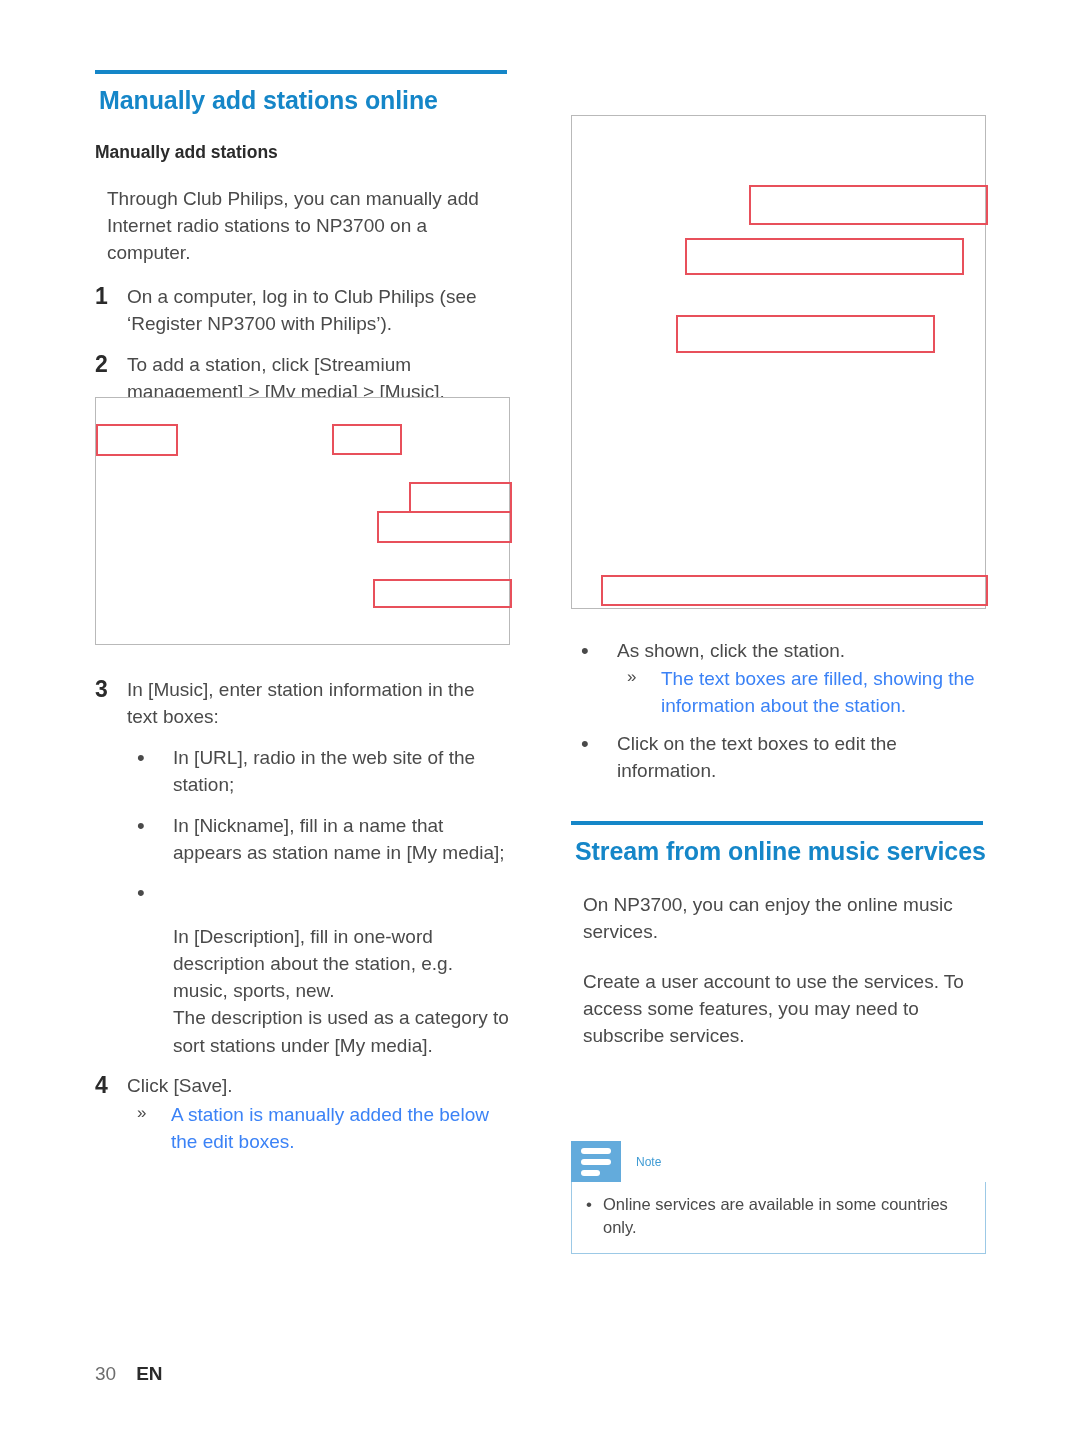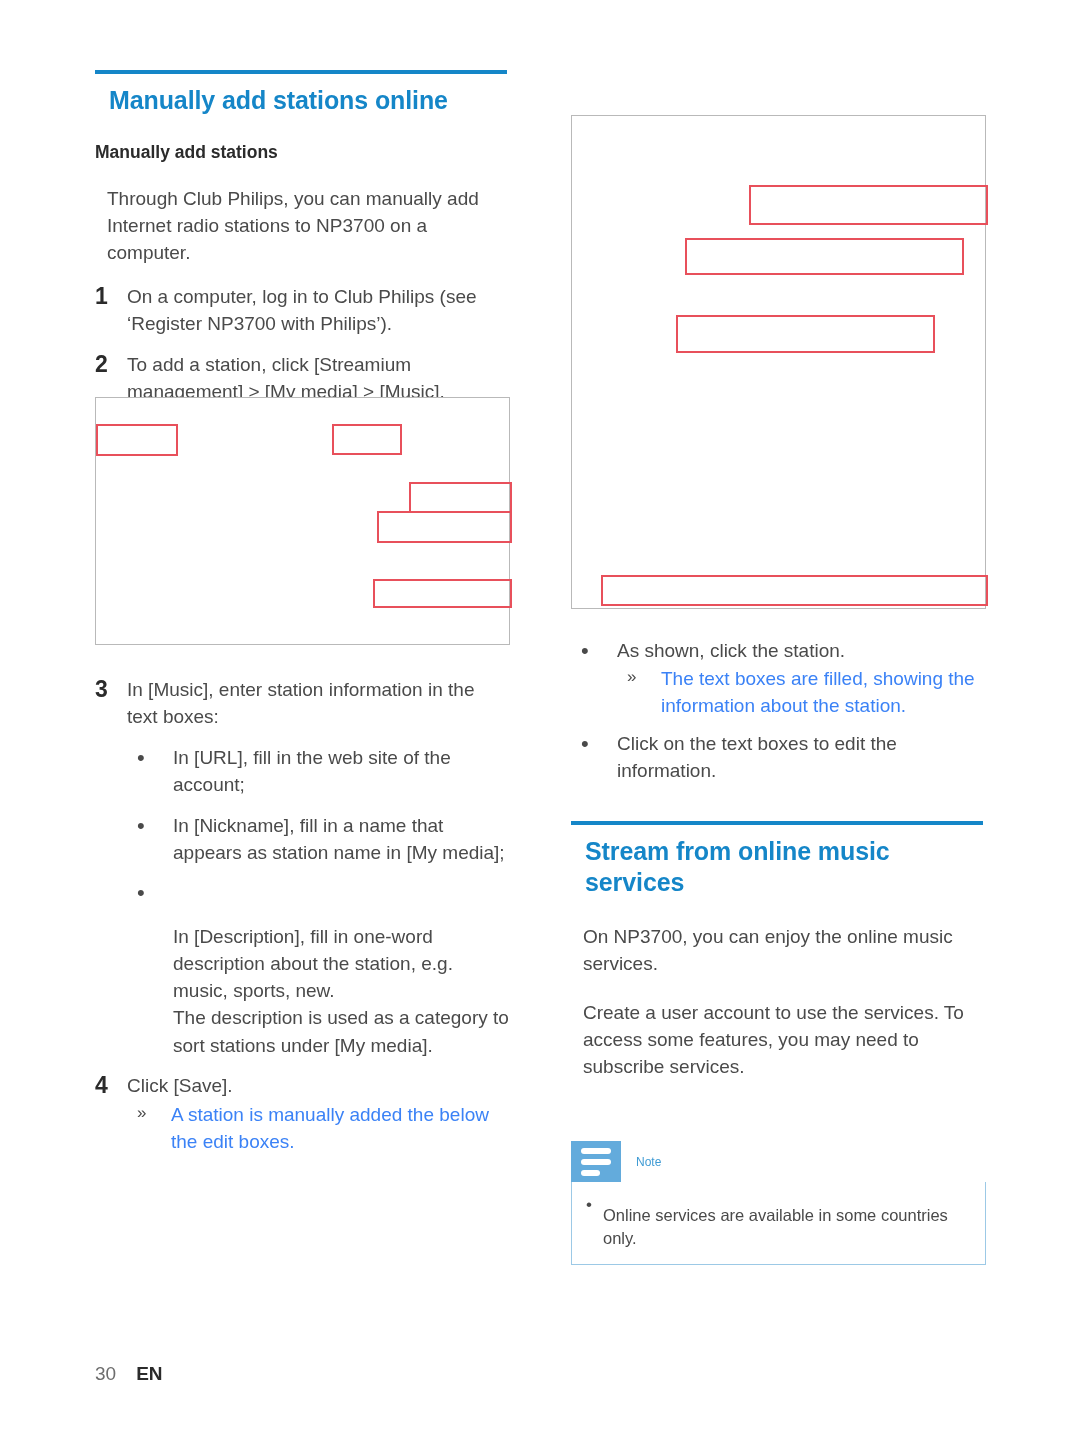--- a/index.html
+++ b/index.html
@@ -16,21 +16,21 @@
   
   .col-left{position:absolute;left:95px;top:70px;width:415px;}
   .col-right{position:absolute;left:571px;top:70px;width:415px;}
 
   
   .rule{height:4px;background:#1586C8;width:412px;margin-bottom:11px;}
   h1.blue{
     font-size:25px;
     font-weight:bold;
     color:#1586C8;
-    margin:0 0 26px 14px;
+    margin:0 0 26px 4px;
     line-height:1.25;
     letter-spacing:-0.1px;
   }
   h2.sub{
     font-size:17.5px;
     font-weight:bold;
     color:#2b2b2b;
     margin:0 0 21px 0;
     line-height:1.25;
   }
@@ -105,21 +105,21 @@
   }
   .note-body{
     border:1px solid #9CC9E6;
     border-top:none;
     padding:11px 14px 14px 14px;
     box-sizing:border-box;
     min-height:57px;
   }
   .note-item{display:flex;}
   .note-mark{width:17px;flex:0 0 17px;font-size:17px;line-height:1.4;color:#4a4a4a;}
-  .note-text{flex:1;font-size:16.5px;line-height:1.4;color:#4a4a4a;font-weight:300;margin-top:11px;}
+  .note-text{flex:1;font-size:16.5px;line-height:1.4;color:#4a4a4a;font-weight:300;}
 
   
   .footer{position:absolute;left:95px;bottom:55px;display:flex;align-items:flex-start;}
   .footer .pg{font-size:19px;color:#6d6d6d;font-weight:300;}
   .footer .lang{font-size:19px;color:#2b2b2b;font-weight:bold;margin-left:20px;}
 </style>
 </head>
 <body>
 
 <div class="page">
@@ -155,21 +155,21 @@
   <div style="position:absolute;left:95px;top:676px;width:415px;">
 
     <div class="step">
       <div class="step-num">3</div>
       <div class="step-body">In [Music], enter station information in the text boxes:</div>
     </div>
 
     <ul class="bullets indent-step">
       <li class="bul">
         <span class="bul-mark dot">•</span>
-        <span class="bul-text">In [URL], fill in the web site of the account;</span>
+        <span class="bul-text">In [URL], radio in the web site of the station;</span>
       </li>
       <li class="bul">
         <span class="bul-mark dot">•</span>
         <span class="bul-text">In [Nickname], fill in a name that appears as station name in [My media];</span>
       </li>
       <li class="bul">
         <span class="bul-mark dot">•</span>
         <span class="bul-text" style="white-space:pre-line;margin-top:44px;">In [Description], fill in one-word description about the station, e.g. music, sports, new.
 The description is used as a category to sort stations under [My media].</span>
       </li>

